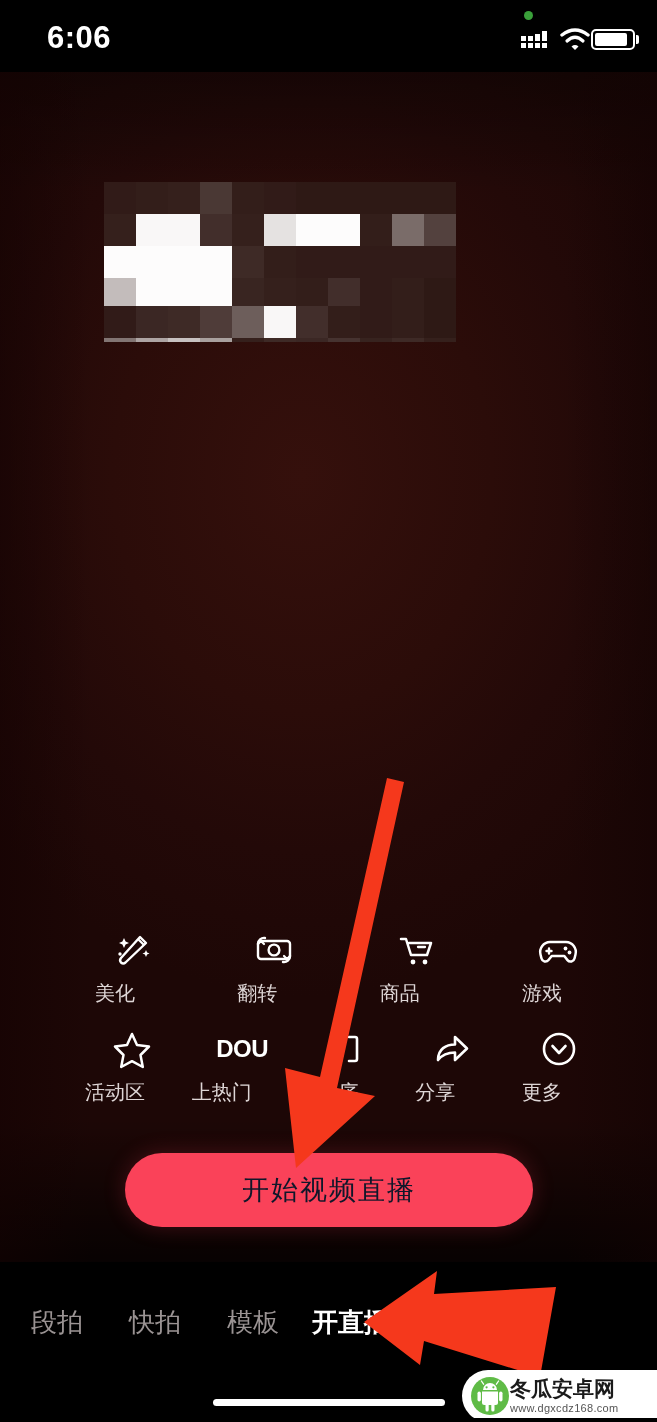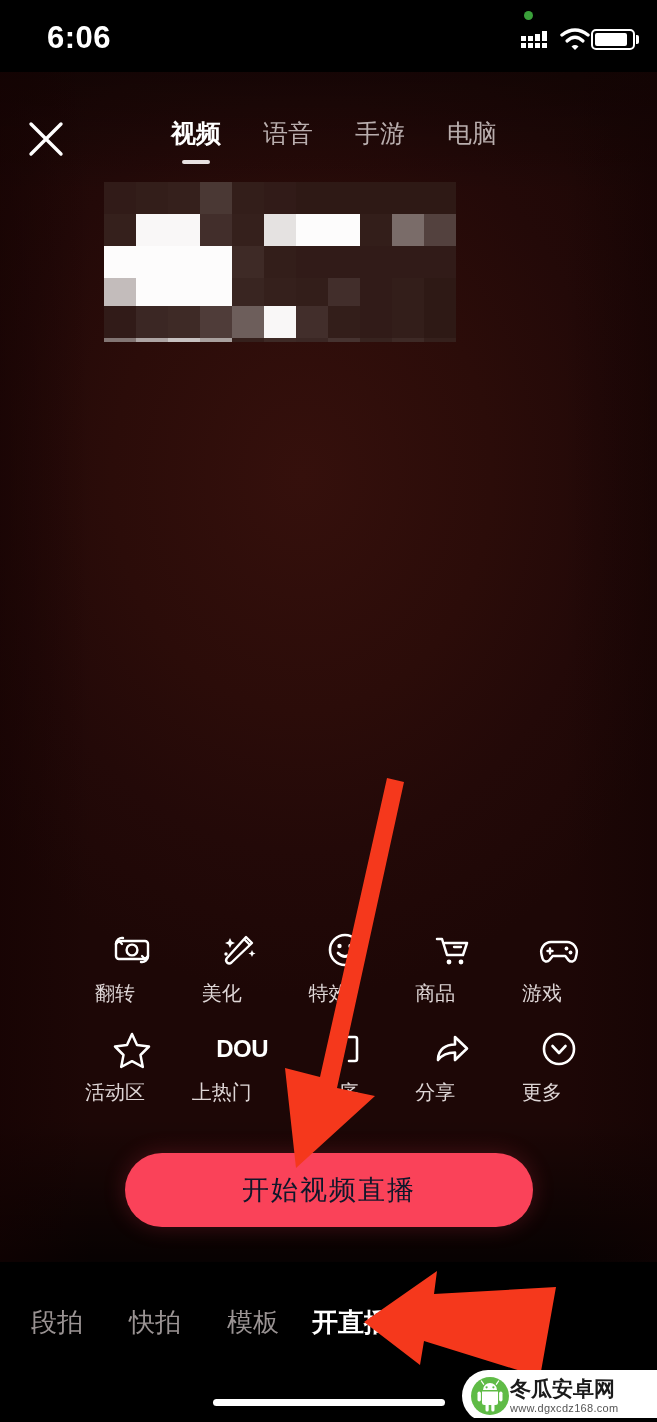--- a/index.html
+++ b/index.html
@@ -401,84 +401,52 @@
       <path d="M7 13 Q15 5.5 23 13" stroke="#ffffff" stroke-width="3.2" fill="none" stroke-linecap="round"></path>
       <path d="M11.5 18.5 L15 22 L18.5 18.5 Q15 15.6 11.5 18.5 Z" fill="#ffffff"></path>
     </svg>
 
     <div id="battery-icon">
       <div id="battery-fill"></div>
     </div>
     <div id="battery-cap"></div>
   </div>
 
-  <div id="top-bar">
-    <svg id="close-button" viewBox="0 0 38 38">
-      <path d="M4 4 L34 34 M34 4 L4 34" stroke="#ffffff" stroke-width="3.4" stroke-linecap="round"></path>
-    </svg>
-
-    <div id="tabs">
-      <div class="tab active">
-        <span>视频</span>
-        <span class="tab-underline"></span>
-      </div>
-      <div class="tab">
-        <span>语音</span>
-      </div>
-      <div class="tab">
-        <span>手游</span>
-      </div>
-      <div class="tab">
-        <span>电脑</span>
-      </div>
-    </div>
-  </div>
 
   <div id="tools">
 
     <div class="tool-row">
+
+      <div class="tool">
+        <span class="tool-icon">
+          <svg viewBox="0 0 44 44" width="44" height="44">
+            <path d="M30 9 L11 30 a3.5 3.5 0 0 0 0 4.5 a3.5 3.5 0 0 0 4.5 0 L36 15 Z" fill="none" stroke="#ffffff" stroke-width="2.4" stroke-linejoin="round"></path>
+            <path d="M28 11 L34 17" stroke="#ffffff" stroke-width="2.2"></path>
+            <path d="M14 10 l1.6 3.4 l3.4 1.6 l-3.4 1.6 l-1.6 3.4 l-1.6 -3.4 l-3.4 -1.6 l3.4 -1.6 z" fill="#ffffff"></path>
+            <path d="M36 22 l1.1 2.4 l2.4 1.1 l-2.4 1.1 l-1.1 2.4 l-1.1 -2.4 l-2.4 -1.1 l2.4 -1.1 z" fill="#ffffff"></path>
+            <circle cx="10" cy="26" r="1.7" fill="#ffffff"></circle>
+          </svg>
+        </span>
+        <span class="tool-label">美化</span>
+      </div>
 
       <div class="tool">
         <span class="tool-icon">
           <svg viewBox="0 0 44 44" width="44" height="44">
             <path d="M9 13 h26 a3 3 0 0 1 3 3 v12 a3 3 0 0 1 -3 3 h-26 a3 3 0 0 1 -3 -3 v-12 a3 3 0 0 1 3 -3 z" fill="none" stroke="#ffffff" stroke-width="2.4"></path>
             <circle cx="22" cy="22" r="5.4" fill="none" stroke="#ffffff" stroke-width="2.4"></circle>
             <path d="M13 10 a6 6 0 0 0 -7 6" fill="none" stroke="#ffffff" stroke-width="2.4" stroke-linecap="round"></path>
             <path d="M31 34 a6 6 0 0 0 7 -6" fill="none" stroke="#ffffff" stroke-width="2.4" stroke-linecap="round"></path>
             <path d="M6 16 l3 -3 l3 3" fill="none" stroke="#ffffff" stroke-width="2.2" stroke-linecap="round" stroke-linejoin="round"></path>
             <path d="M38 28 l-3 3 l-3 -3" fill="none" stroke="#ffffff" stroke-width="2.2" stroke-linecap="round" stroke-linejoin="round"></path>
           </svg>
         </span>
         <span class="tool-label">翻转</span>
       </div>
 
-      <div class="tool">
-        <span class="tool-icon">
-          <svg viewBox="0 0 44 44" width="44" height="44">
-            <path d="M30 9 L11 30 a3.5 3.5 0 0 0 0 4.5 a3.5 3.5 0 0 0 4.5 0 L36 15 Z" fill="none" stroke="#ffffff" stroke-width="2.4" stroke-linejoin="round"></path>
-            <path d="M28 11 L34 17" stroke="#ffffff" stroke-width="2.2"></path>
-            <path d="M14 10 l1.6 3.4 l3.4 1.6 l-3.4 1.6 l-1.6 3.4 l-1.6 -3.4 l-3.4 -1.6 l3.4 -1.6 z" fill="#ffffff"></path>
-            <path d="M36 22 l1.1 2.4 l2.4 1.1 l-2.4 1.1 l-1.1 2.4 l-1.1 -2.4 l-2.4 -1.1 l2.4 -1.1 z" fill="#ffffff"></path>
-            <circle cx="10" cy="26" r="1.7" fill="#ffffff"></circle>
-          </svg>
-        </span>
-        <span class="tool-label">美化</span>
-      </div>
-
-      <div class="tool">
-        <span class="tool-icon">
-          <svg viewBox="0 0 44 44" width="44" height="44">
-            <circle cx="22" cy="22" r="15" fill="none" stroke="#ffffff" stroke-width="2.6"></circle>
-            <circle cx="16.5" cy="18" r="2.2" fill="#ffffff"></circle>
-            <circle cx="27.5" cy="18" r="2.2" fill="#ffffff"></circle>
-            <path d="M15 25 Q22 32 29 25" fill="none" stroke="#ffffff" stroke-width="2.6" stroke-linecap="round"></path>
-          </svg>
-        </span>
-        <span class="tool-label">特效</span>
-      </div>
 
       <div class="tool">
         <span class="tool-icon">
           <svg viewBox="0 0 44 44" width="44" height="44">
             <path d="M7 11 h5 l5 16 h16 l4 -12 h-22" fill="none" stroke="#ffffff" stroke-width="2.5" stroke-linecap="round" stroke-linejoin="round"></path>
             <path d="M24 19 h7" stroke="#ffffff" stroke-width="2.3" stroke-linecap="round"></path>
             <circle cx="19" cy="34" r="2.4" fill="#ffffff"></circle>
             <circle cx="31" cy="34" r="2.4" fill="#ffffff"></circle>
           </svg>
         </span>

